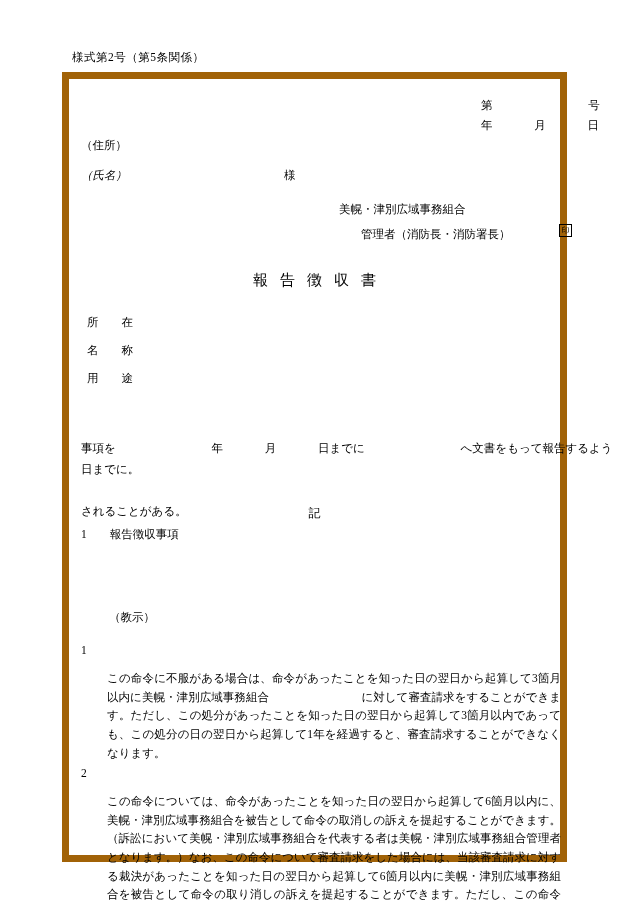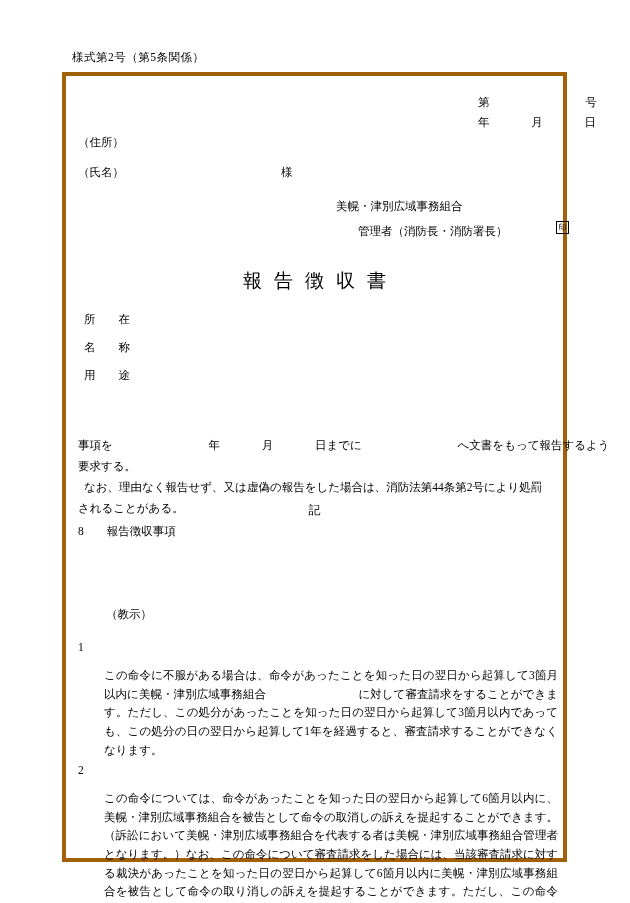--- a/index.html
+++ b/index.html
@@ -27,57 +27,57 @@
     font-size: 11.5px;
     letter-spacing: 0.5px;
     white-space: nowrap;
   }
   .doc-box {
     position: absolute;
     left: 62px;
     top: 72px;
     width: 505px;
     height: 790px;
-    border: 4px solid #a16207;
+    border: 7px solid #a16207;
     box-sizing: border-box;
   }
   .inner {
     position: relative;
     width: 100%;
     height: 100%;
     font-size: 11.5px;
     line-height: 1.55;
   }
   .abs { position: absolute; white-space: nowrap; }
 
   .num-line { left: 412px; top: 18px; }
   .date-line { left: 412px; top: 38px; }
   .addr-line { left: 12px; top: 58px; }
-  .name-line { left: 12px; top: 88px; }
+  .name-line { left: 12px; top: 88px; font-style: italic; }
   .name-sama { left: 215px; top: 88px; }
 
   .org-line { left: 270px; top: 122px; }
   .admin-line { left: 292px; top: 147px; }
   .seal {
     position: absolute;
     left: 490px; top: 145px;
     width: 13px; height: 13px;
     border: 1px solid #000;
     box-sizing: border-box;
     font-size: 8px;
     line-height: 11px;
     text-align: center;
   }
 
   .title {
     position: absolute;
     left: 0; right: 0;
     top: 190px;
     text-align: center;
-    font-size: 19px;
+    font-size: 15px;
     letter-spacing: 12px;
     padding-left: 12px;
   }
 
   .field-1 { left: 18px; top: 235px; }
   .field-2 { left: 18px; top: 263px; }
   .field-3 { left: 18px; top: 291px; }
 
   .body-1 { left: 18px; top: 340px; }
   .body-1b { left: 12px; top: 361px; }
@@ -166,27 +166,26 @@
         <span class="gap-wide"></span>
         <span>年</span>
         <span class="gap-sm"></span>
         <span>月</span>
         <span class="gap-sm"></span>
         <span>日までに</span>
         <span class="gap-wide"></span>
         <span>へ文書をもって報告するよう</span>
       </div>
 
-      <div class="abs body-1c">要求する。</div>
-      <div class="abs body-2">なお、理由なく報告せず、又は虚偽の報告をした場合は、消防法第44条第2号により処罰</div>
+      <div class="abs body-1c">日までに。</div>
       <div class="abs body-2b">されることがある。</div>
 
       <div class="ki">記</div>
 
-      <div class="abs item-1">8　　報告徴収事項</div>
+      <div class="abs item-1">1　　報告徴収事項</div>
 
       <div class="abs notice-head">（教示）</div>
 
       <div class="notice-block">
         <div class="notice-item">
           <div class="notice-num">1</div>
           <div class="notice-text">この命令に不服がある場合は、命令があったことを知った日の翌日から起算して3箇月以内に美幌・津別広域事務組合　　　　　　　　に対して審査請求をすることができます。ただし、この処分があったことを知った日の翌日から起算して3箇月以内であっても、この処分の日の翌日から起算して1年を経過すると、審査請求することができなくなります。</div>
         </div>
         <div class="notice-item">
           <div class="notice-num">2</div>

